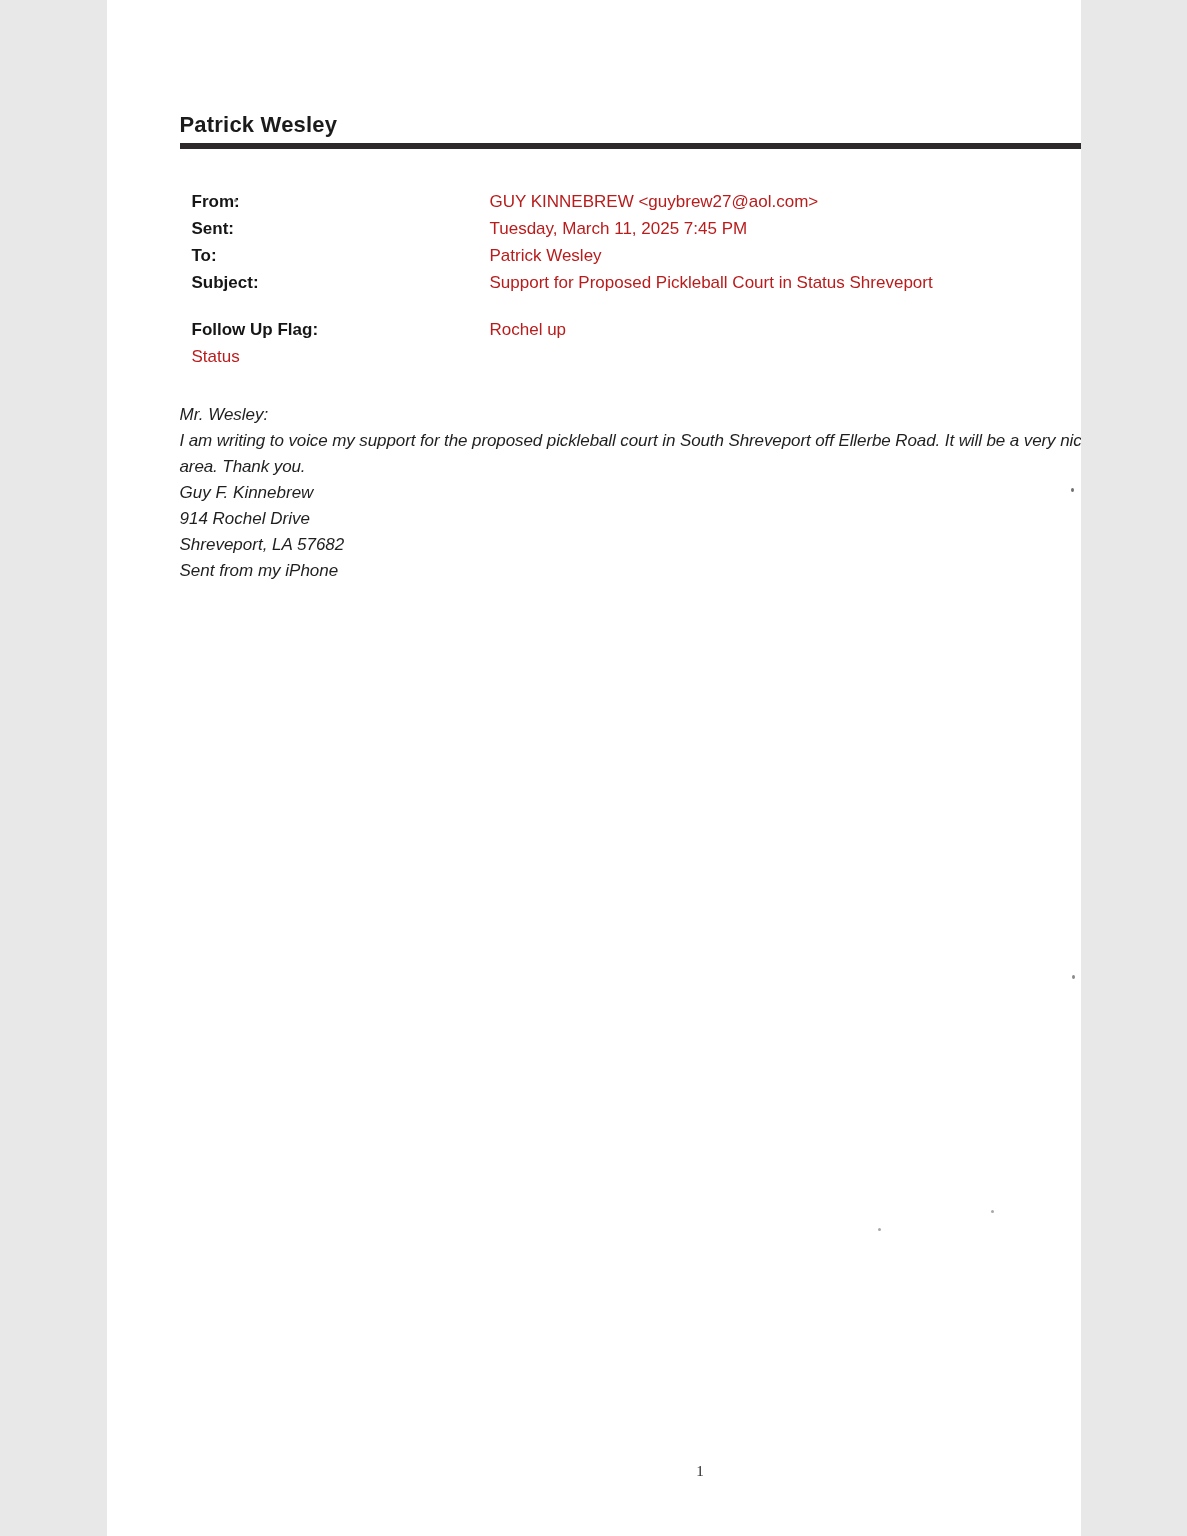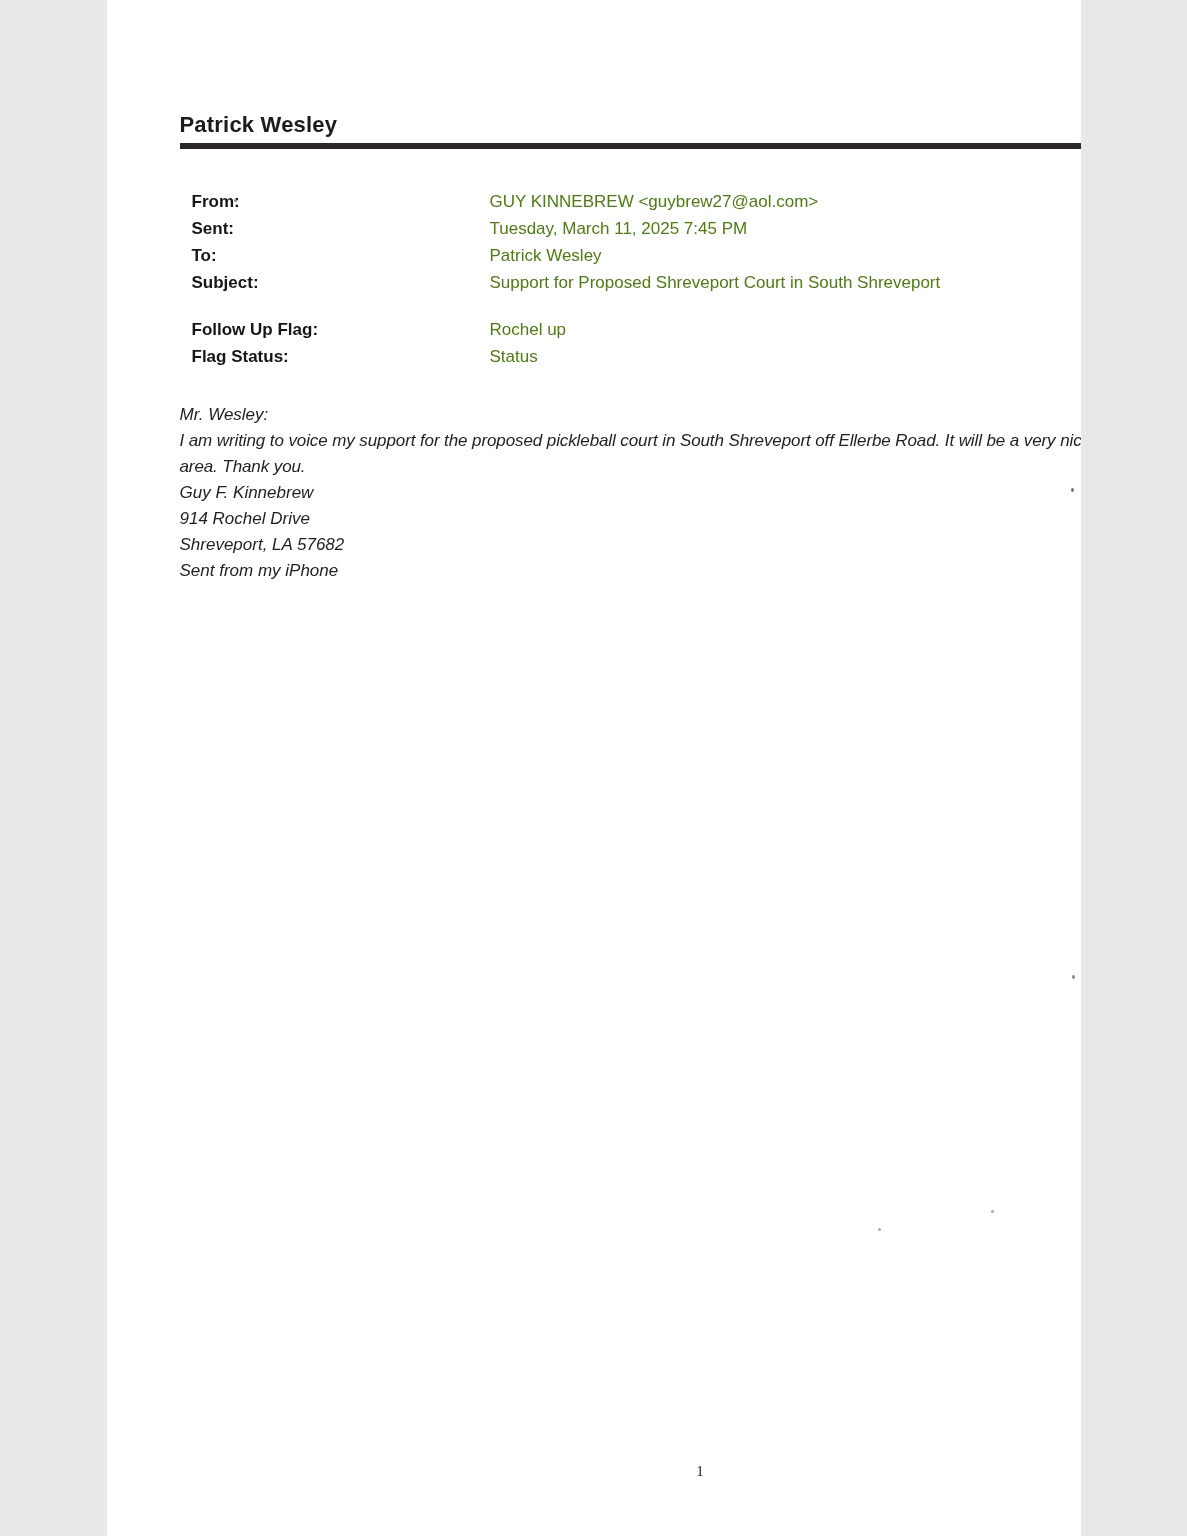--- a/index.html
+++ b/index.html
@@ -46,21 +46,21 @@
     line-height: 27px;
     font-size: 17px;
   }
   .meta-row .lbl {
     width: 298px;
     flex: 0 0 298px;
     font-weight: bold;
     color: #161616;
   }
   .meta-row .val {
-    color: #4d7c0f;
+    color: #b91c1c;
   }
   .meta-gap {
     height: 20px;
   }
   .body-block {
     position: absolute;
     left: 73px;
     top: 402px;
     width: 1048px;
     font-size: 17px;
@@ -114,32 +114,31 @@
       <span class="val">Tuesday, March 11, 2025 7:45 PM</span>
     </div>
 
     <div class="meta-row">
       <span class="lbl">To:</span>
       <span class="val">Patrick Wesley</span>
     </div>
 
     <div class="meta-row">
       <span class="lbl">Subject:</span>
-      <span class="val">Support for Proposed Shreveport Court in South Shreveport</span>
+      <span class="val">Support for Proposed Pickleball Court in Status Shreveport</span>
     </div>
 
     <div class="meta-gap"></div>
 
     <div class="meta-row">
       <span class="lbl">Follow Up Flag:</span>
       <span class="val">Rochel up</span>
     </div>
 
     <div class="meta-row">
-      <span class="lbl">Flag Status:</span>
       <span class="val">Status</span>
     </div>
 
   </div>
 
   <div class="body-block">
     <div class="body-salutation">Mr. Wesley:</div>
     <div class="body-paragraph">I am writing to voice my support for the proposed pickleball court in South Shreveport off Ellerbe Road. It will be a very nice addition to this area. Thank you.</div>
     <div class="signature-line">Guy F. Kinnebrew</div>
     <div class="signature-line">914 Rochel Drive</div>

